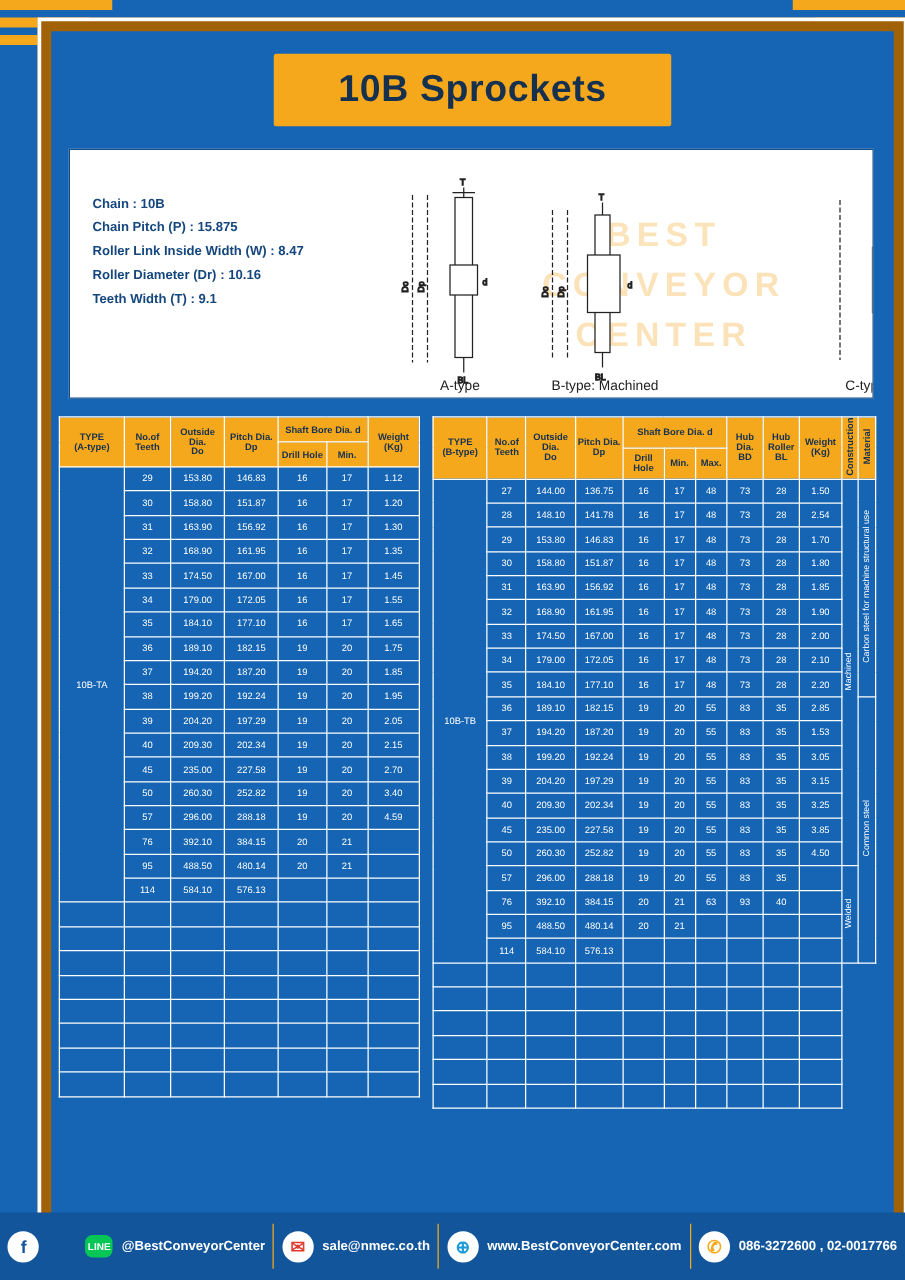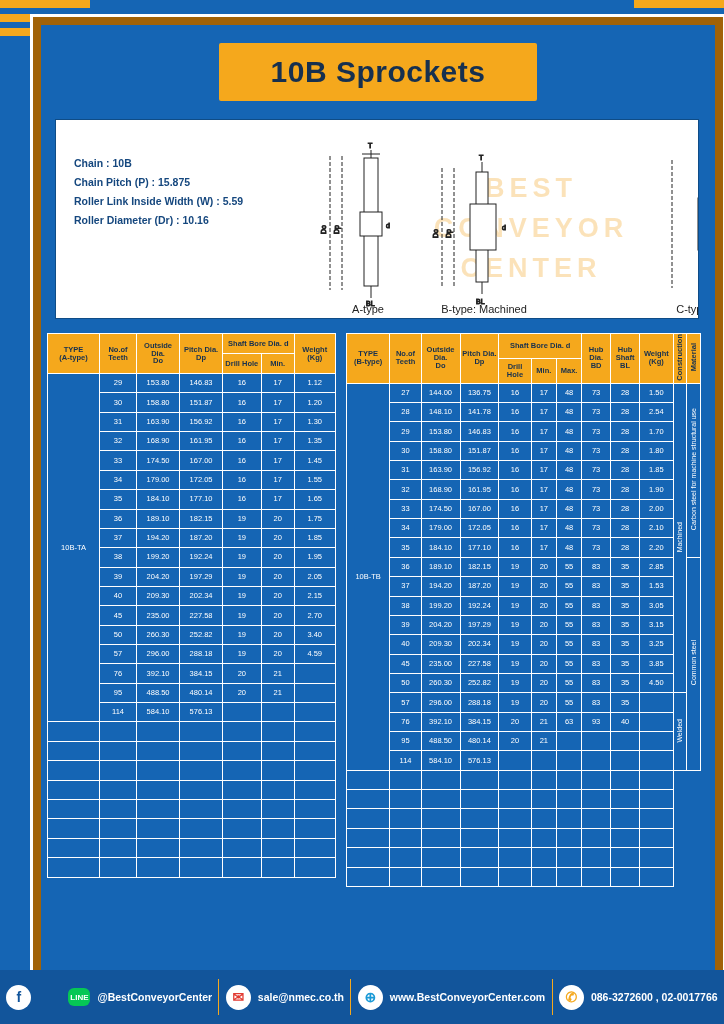--- a/index.html
+++ b/index.html
@@ -166,22 +166,23 @@
 
   <div class="title-wrap">
     <div class="title-box">10B Sprockets</div>
   </div>
 
   <div class="panel">
 
     <div class="spec">
       <div>Chain :  10B</div>
       <div>Chain Pitch (P) :  15.875</div>
-      <div>Roller Link Inside Width (W) : 5.59</div>
+      <div>Roller Link Inside Width (W) : 8.47</div>
       <div>Roller Diameter (Dr) : 10.16</div>
+      <div>Teeth Width (T) :  9.1</div>
     </div>
 
     <div class="watermark">
       <div>BEST</div>
       <div>CONVEYOR</div>
       <div>CENTER</div>
     </div>
 
     <div class="diagrams">
 
@@ -542,21 +543,21 @@
             <div>Pitch Dia.</div>
             <div>Dp</div>
           </th>
           <th colspan="3">Shaft Bore Dia. d</th>
           <th rowspan="2">
             <div>Hub Dia.</div>
             <div>BD</div>
           </th>
           <th rowspan="2">
             <div>Hub</div>
-            <div>Shaft</div>
+            <div>Roller</div>
             <div>BL</div>
           </th>
           <th rowspan="2">
             <div>Weight</div>
             <div>(Kg)</div>
           </th>
           <th rowspan="2" class="tall">
             <span class="vert-head">Construction</span>
           </th>
           <th rowspan="2" class="tall">

